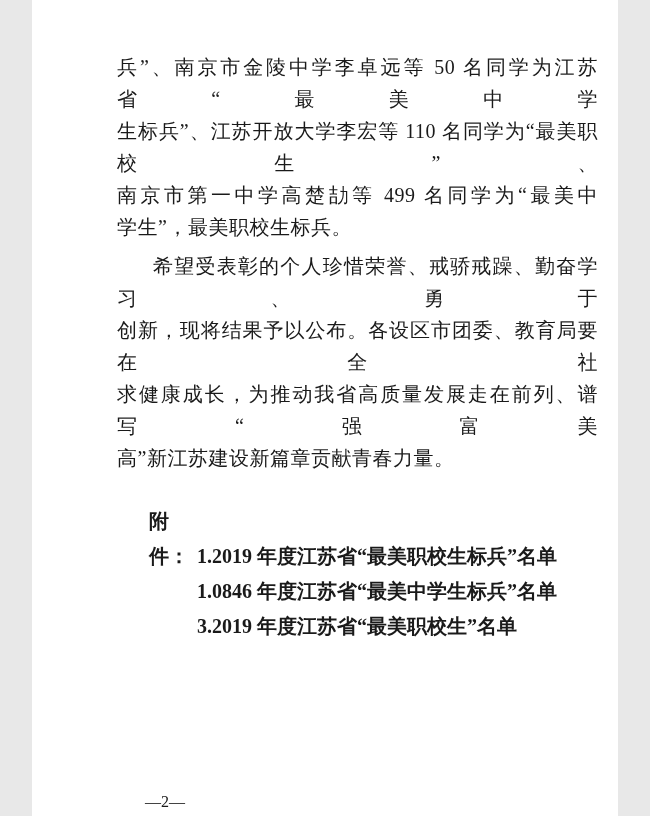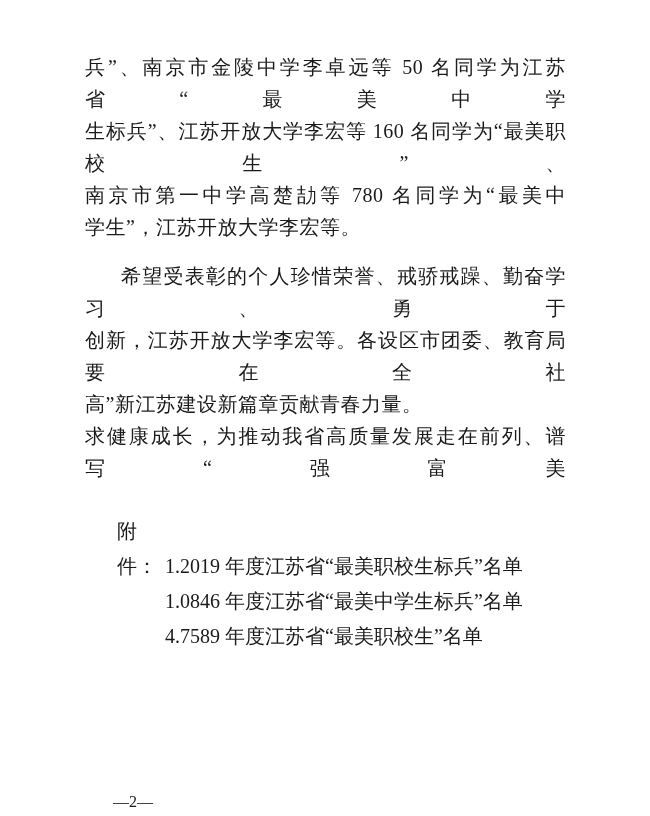--- a/index.html
+++ b/index.html
@@ -1,19 +1,19 @@
 <!DOCTYPE html>
 <html><head>
 <meta charset="utf-8">
 <style>
   * { margin: 0; padding: 0; box-sizing: border-box; }
   html, body { background: #e8e8e8; }
   .page {
     position: relative;
-    width: 650px;
+    width: 586px;
     height: 816px;
     margin: 0 auto;
     background: #ffffff;
     color: #1a1a1a;
     font-family: "Liberation Serif", "DejaVu Serif", serif;
     overflow: hidden;
   }
   .content {
     position: absolute;
     left: 85px;
@@ -29,20 +29,21 @@
   .fill {
     text-align: justify;
     text-align-last: justify;
   }
   .indent { text-indent: 36px; }
   .attachments {
     margin-top: 30px;
     padding-left: 32px;
     font-size: 20px;
     line-height: 35px;
+    font-weight: bold;
   }
   .att-label {
     display: inline-block;
     width: 48px;
   }
   .att-row.cont { padding-left: 48px; }
   .footer {
     position: absolute;
     left: 113px;
     top: 794px;
@@ -52,40 +53,40 @@
   }
 </style>
 </head>
 <body>
 
 <div class="page">
   <div class="content">
 
     <div class="para">
       <div class="line fill">兵”、南京市金陵中学李卓远等 50 名同学为江苏省“最美中学</div>
-      <div class="line fill">生标兵”、江苏开放大学李宏等 160 名同学为“最美职校生”、</div>
-      <div class="line fill">南京市第一中学高楚劼等 780 名同学为“最美中</div>
-      <div class="line">学生”，江苏开放大学李宏等。</div>
+      <div class="line fill">生标兵”、江苏开放大学李宏等 110 名同学为“最美职校生”、</div>
+      <div class="line fill">南京市第一中学高楚劼等 499 名同学为“最美中</div>
+      <div class="line">学生”，最美职校生标兵。</div>
     </div>
 
-    <div class="para" style="margin-top:17px">
+    <div class="para" style="margin-top:7px">
       <div class="line fill indent">希望受表彰的个人珍惜荣誉、戒骄戒躁、勤奋学习、勇于</div>
-      <div class="line fill">创新，江苏开放大学李宏等。各设区市团委、教育局要在全社</div>
+      <div class="line fill">创新，现将结果予以公布。各设区市团委、教育局要在全社</div>
+      <div class="line fill">求健康成长，为推动我省高质量发展走在前列、谱写“强富美</div>
       <div class="line">高”新江苏建设新篇章贡献青春力量。</div>
-      <div class="line fill">求健康成长，为推动我省高质量发展走在前列、谱写“强富美</div>
     </div>
 
     <div class="attachments">
       <div class="att-row">
         <span class="att-label">附件：</span><span>1.2019 年度江苏省“最美职校生标兵”名单</span>
       </div>
       <div class="att-row cont">
         <span>1.0846 年度江苏省“最美中学生标兵”名单</span>
       </div>
       <div class="att-row cont">
-        <span>4.7589 年度江苏省“最美职校生”名单</span>
+        <span>3.2019 年度江苏省“最美职校生”名单</span>
       </div>
     </div>
 
   </div>
 
   <div class="footer">—2—</div>
 </div>
 
 </body></html>

